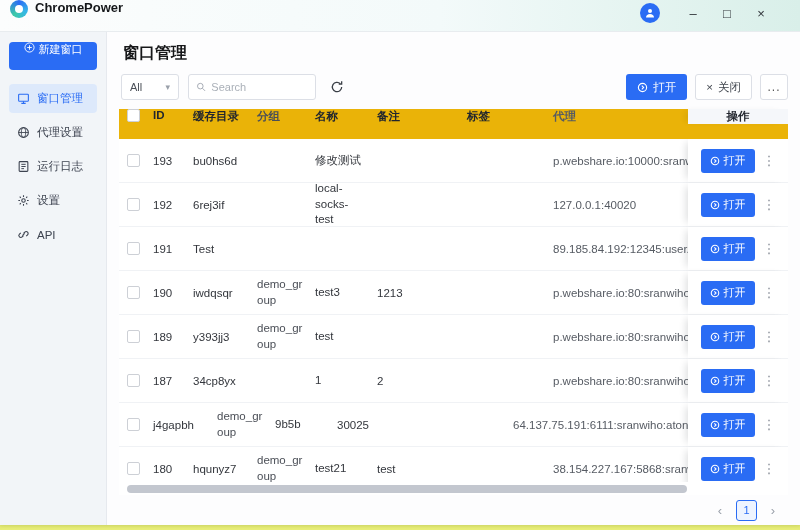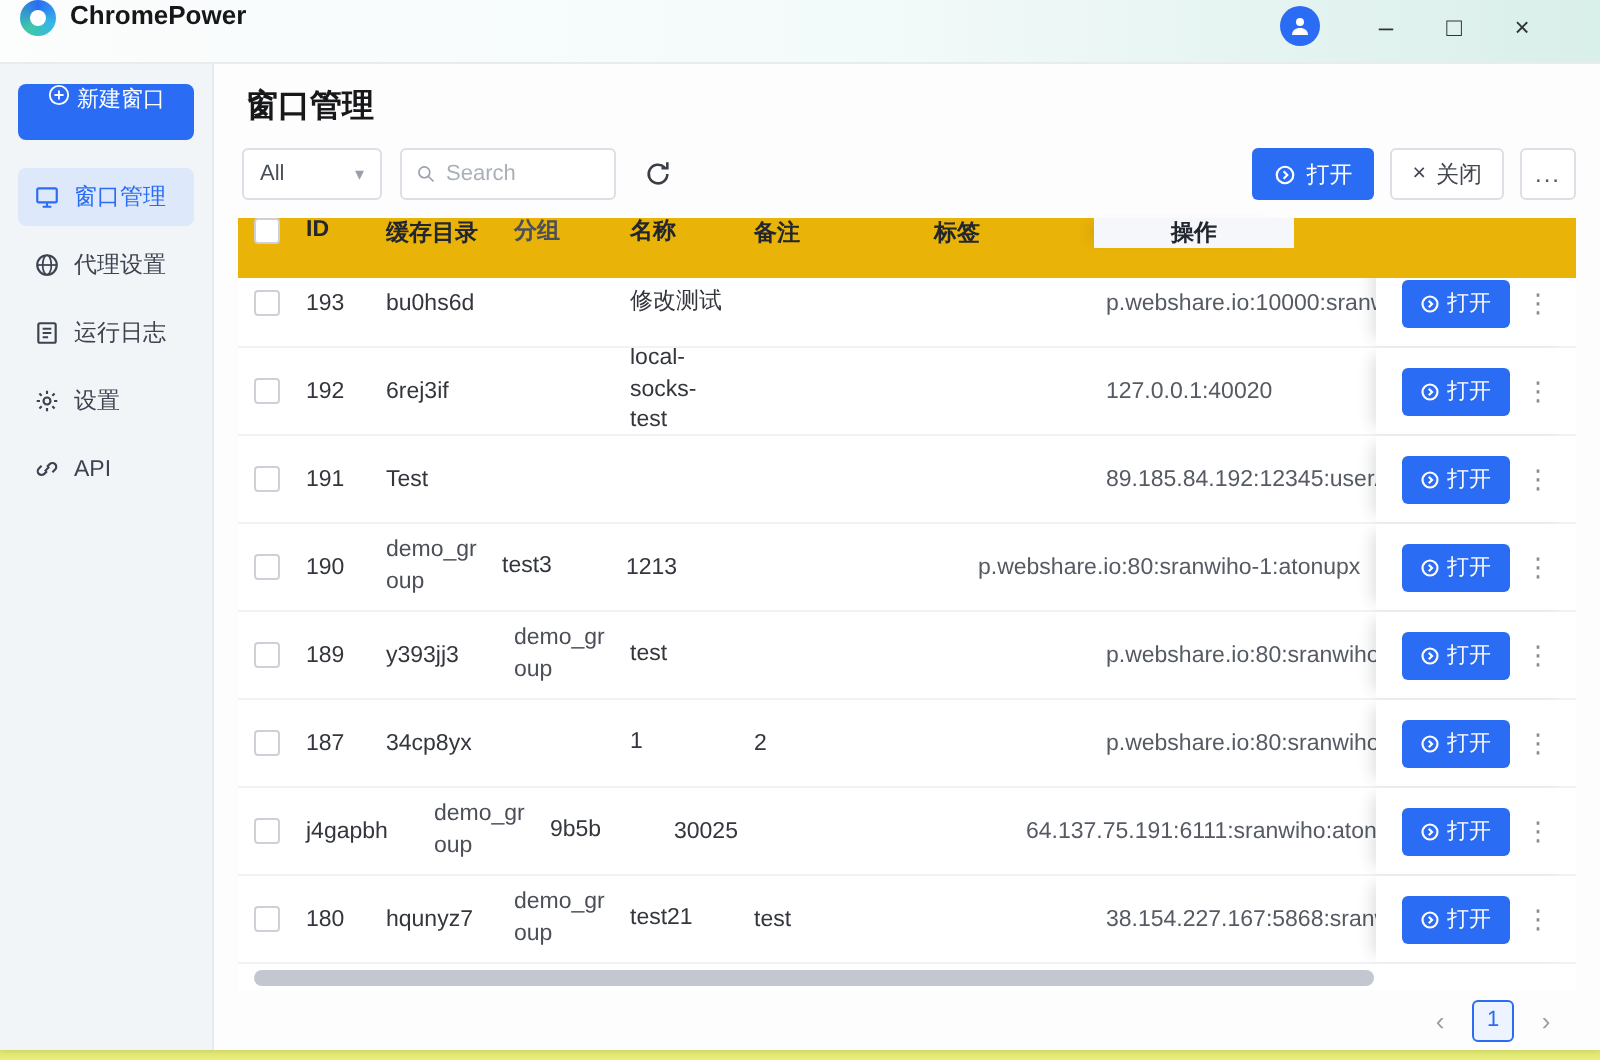--- a/index.html
+++ b/index.html
@@ -37,25 +37,25 @@
   .side-menu { margin-top:14px; display:flex; flex-direction:column; gap:5px; }
   .side-item { height:29px; display:flex; align-items:center; gap:7px; padding:0 8px;
     font-size:11.5px; color:#3d4350; border-radius:4px; cursor:pointer; }
   .side-item.active { background:#dde9fb; color:#2a6cf4; }
   .side-item svg { flex:0 0 auto; }
 
   
   .main { flex:1; display:flex; flex-direction:column; background:#fdfdfe; min-width:0; }
   .page-title { font-size:16px; font-weight:bold; color:#17181a; padding:11px 16px 7px; }
   .toolbar { display:flex; align-items:center; padding:3px 12px 9px 14px; gap:9px; }
-  .select { width:70px; height:26px; border:1px solid #dcdfe6; border-radius:3px; background:#fff;
+  .select { width:58px; height:26px; border:1px solid #dcdfe6; border-radius:3px; background:#fff;
     display:flex; align-items:center; justify-content:space-between; padding:0 8px;
     font-size:11px; color:#4a4f57; cursor:pointer; }
   .caret { color:#9aa0aa; font-size:9px; }
-  .search { width:108px; height:26px; border:1px solid #dcdfe6; border-radius:3px; background:#fff;
+  .search { width:128px; height:26px; border:1px solid #dcdfe6; border-radius:3px; background:#fff;
     display:flex; align-items:center; padding:0 7px; gap:5px; }
   .search input { border:none; outline:none; width:100%; font-size:11px; color:#333;
     font-family:inherit; background:transparent; }
   .search input::placeholder { color:#aab0b8; }
   .icon-btn { width:24px; height:24px; border:none; background:transparent; display:flex;
     align-items:center; justify-content:center; cursor:pointer; }
   .toolbar-right { margin-left:auto; display:flex; gap:8px; align-items:center; }
   .btn-primary { height:26px; padding:0 11px; background:#2a6cf4; color:#fff; border:none;
     border-radius:3px; font-size:11.5px; display:flex; align-items:center; gap:5px; cursor:pointer;
     font-family:inherit; }
@@ -64,21 +64,21 @@
     font-family:inherit; }
   .btn-more { width:28px; height:26px; background:#fff; border:1px solid #dcdfe6; border-radius:3px;
     color:#555; font-size:12px; cursor:pointer; display:flex; align-items:center; justify-content:center;
     font-family:inherit; letter-spacing:1px; }
 
   
   .table { margin:0 12px; flex:1; display:flex; flex-direction:column; min-height:0; position:relative;
     background:#fff; }
   .thead { display:flex; align-items:flex-start; background:#eab308; height:30px; flex:0 0 30px;
     font-size:11.5px; color:#22262e; font-weight:bold; }
-  .tbody { flex:1; min-height:0; overflow:hidden; display:flex; flex-direction:column;justify-content:flex-end; }
+  .tbody { flex:1; min-height:0; overflow:hidden; display:flex; flex-direction:column; }
   .trow { display:flex; align-items:stretch; min-height:44px; flex:1;
     border-bottom:1px solid #f0f2f5; font-size:11.5px; color:#33363c; background:#fff; }
   .cell { padding:0 6px; display:flex; align-items:center; overflow:hidden; }
   .c-check { width:28px; flex:0 0 28px; justify-content:center; }
   .c-id { width:40px; flex:0 0 40px; }
   .c-cache { width:64px; flex:0 0 64px; }
   .c-group { width:58px; flex:0 0 58px; word-break:break-all; line-height:1.35; color:#4b4f57; }
   .c-name { width:62px; flex:0 0 62px; word-break:break-word; line-height:1.35; }
   .c-remark { width:90px; flex:0 0 90px; }
   .c-tag { width:86px; flex:0 0 86px; }
@@ -221,20 +221,21 @@
         <div class="thead">
           <div class="cell c-check">
               <span class="checkbox"></span>
             </div>
           <div class="cell c-id">ID</div>
           <div class="cell c-cache">缓存目录</div>
           <div class="cell c-group">分组</div>
           <div class="cell c-name">名称</div>
           <div class="cell c-remark">备注</div>
           <div class="cell c-tag">标签</div>
+          <div class="cell c-proxy">代理</div>
           <div class="cell c-action">操作</div>
         </div>
 
         <div class="tbody" id="tbody">
   <div class="trow">
     <div class="cell c-check">
                 <span class="checkbox"></span>
               </div>
     <div class="cell c-id">193</div>
     <div class="cell c-cache">bu0hs6d</div>
@@ -299,20 +300,21 @@
       </button>
       <span class="dots">⋮</span>
     </div>
   </div>
 
   <div class="trow">
     <div class="cell c-check">
                 <span class="checkbox"></span>
               </div>
     <div class="cell c-id">190</div>
+    <div class="cell c-cache">iwdqsqr</div>
     <div class="cell c-group">demo_group</div>
     <div class="cell c-name">test3</div>
     <div class="cell c-remark">1213</div>
     <div class="cell c-tag"></div>
     <div class="cell c-proxy">p.webshare.io:80:sranwiho-1:atonupx</div>
     <div class="cell c-action">
       <button class="btn-row-open">
         <svg width="10" height="10" viewBox="0 0 24 24">
           <circle cx="12" cy="12" r="9" fill="none" stroke="#fff" stroke-width="2.6"></circle>
           <path d="M10.5 8l4 4-4 4" fill="none" stroke="#fff" stroke-width="2.6"></path>

